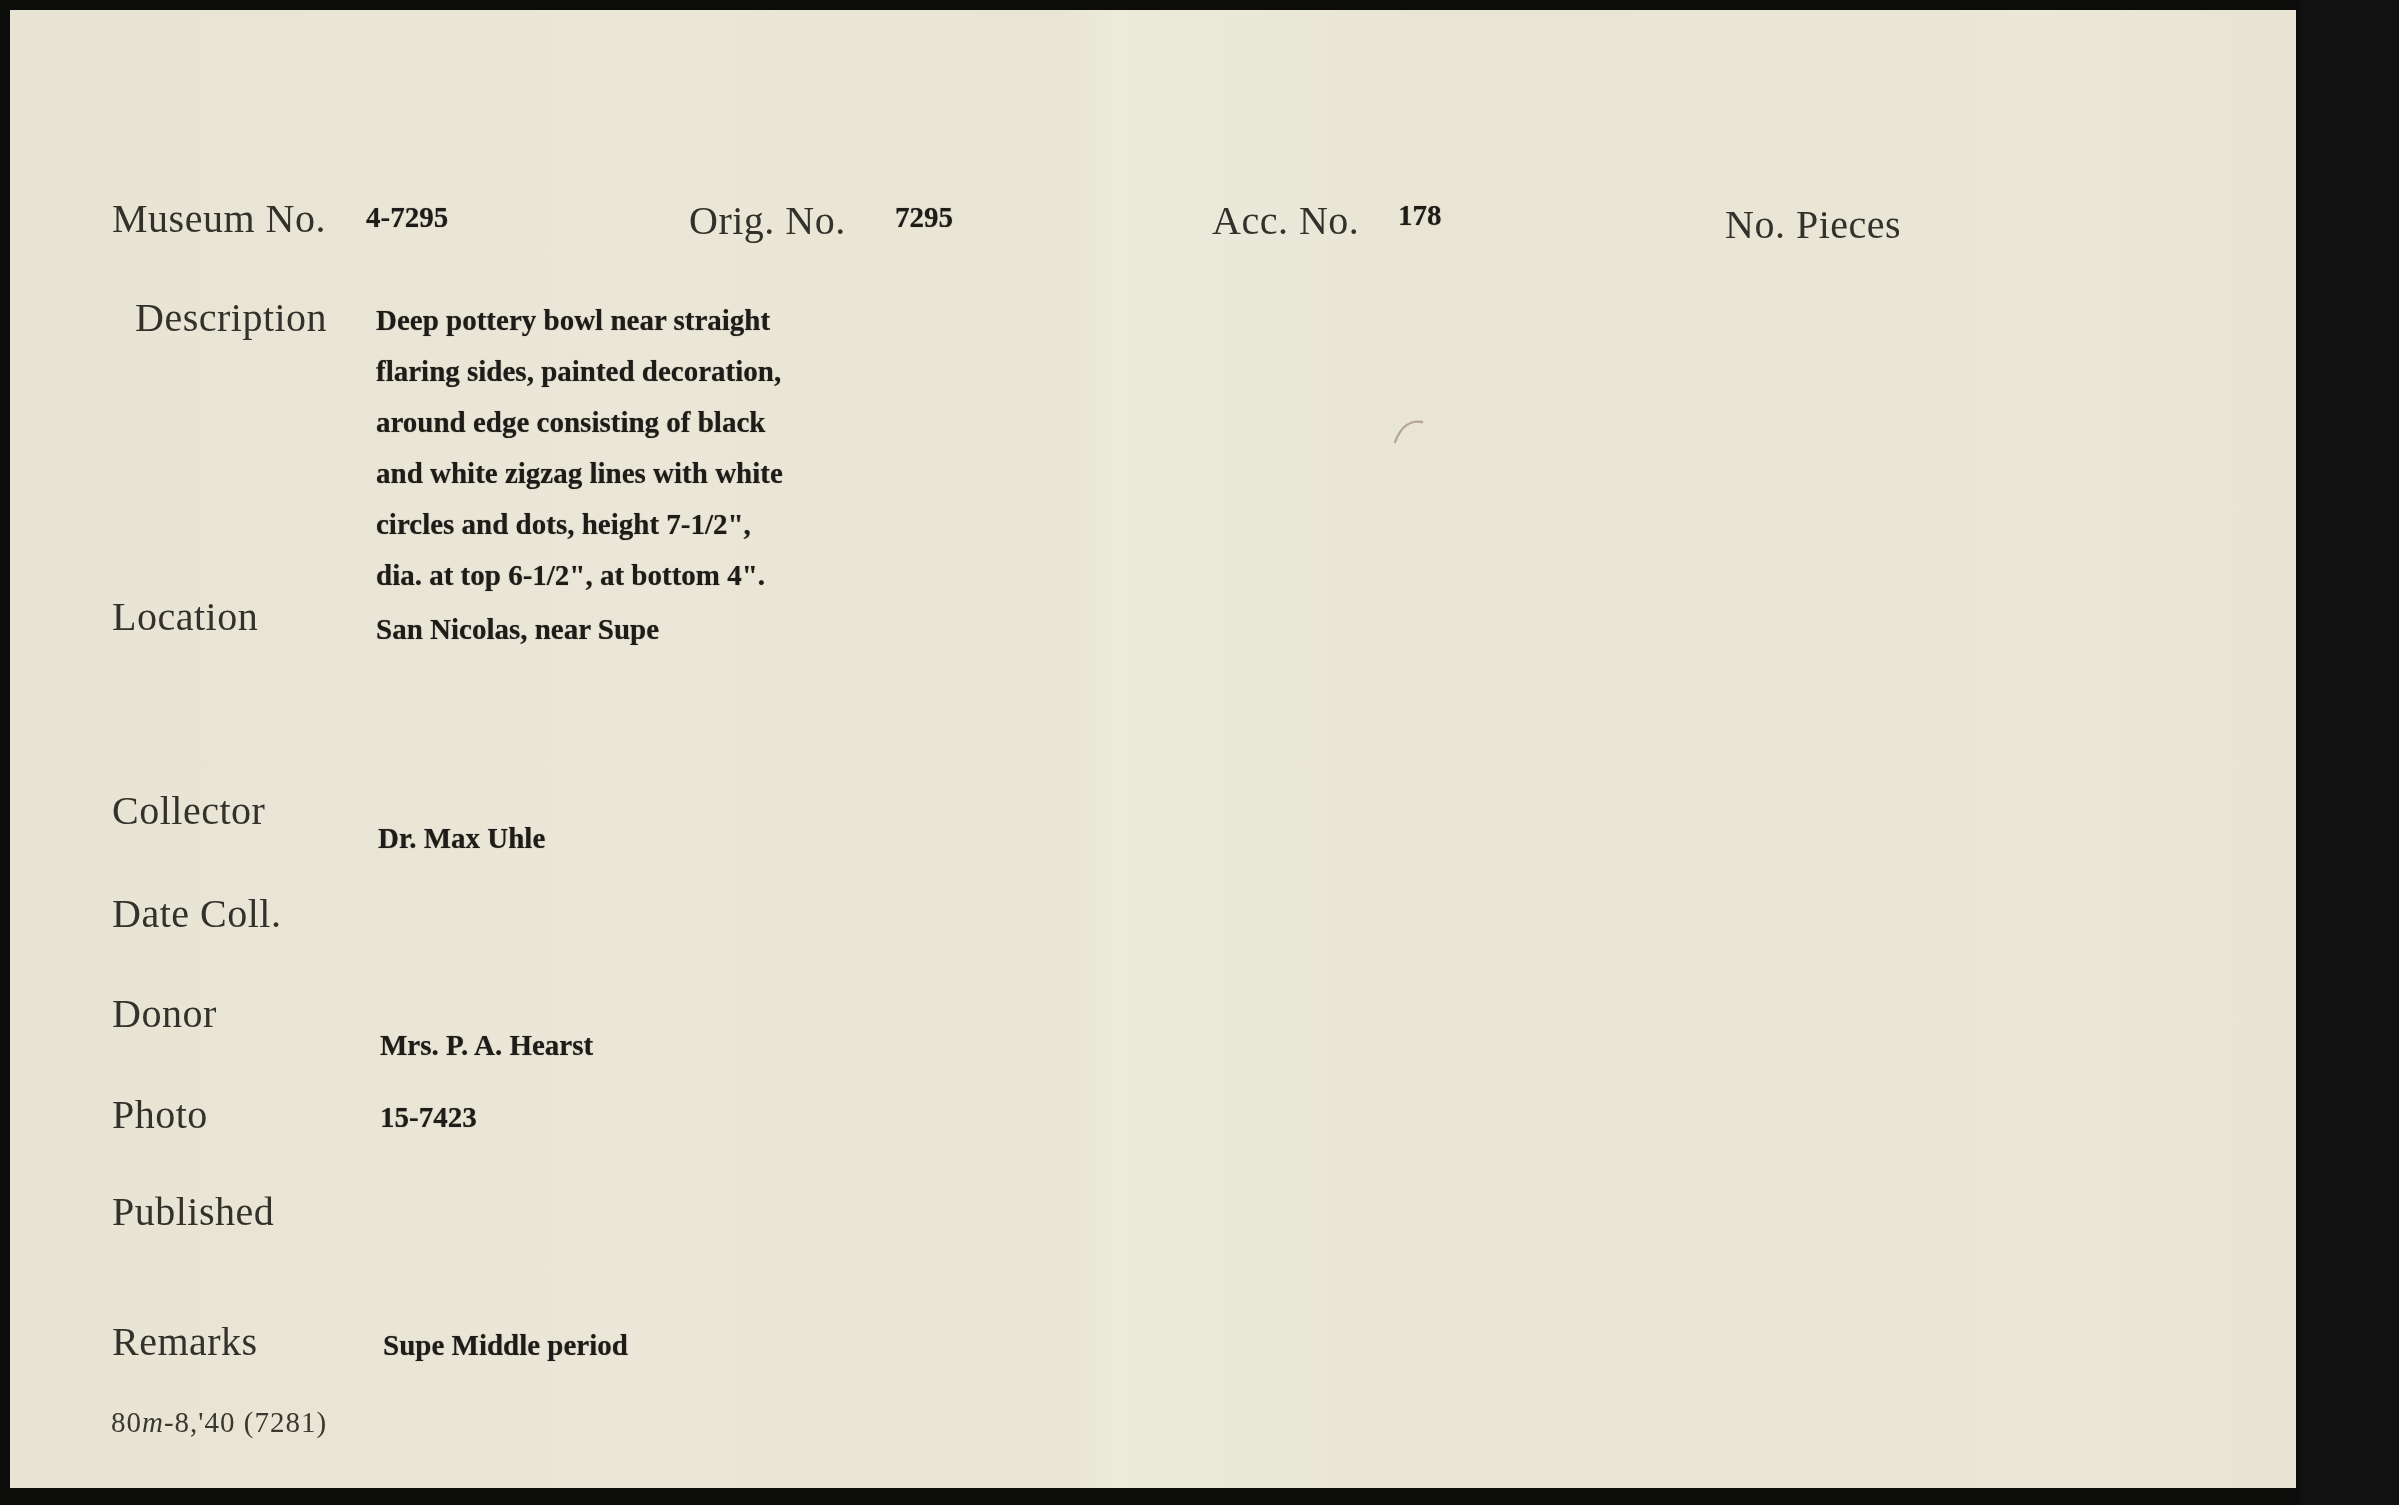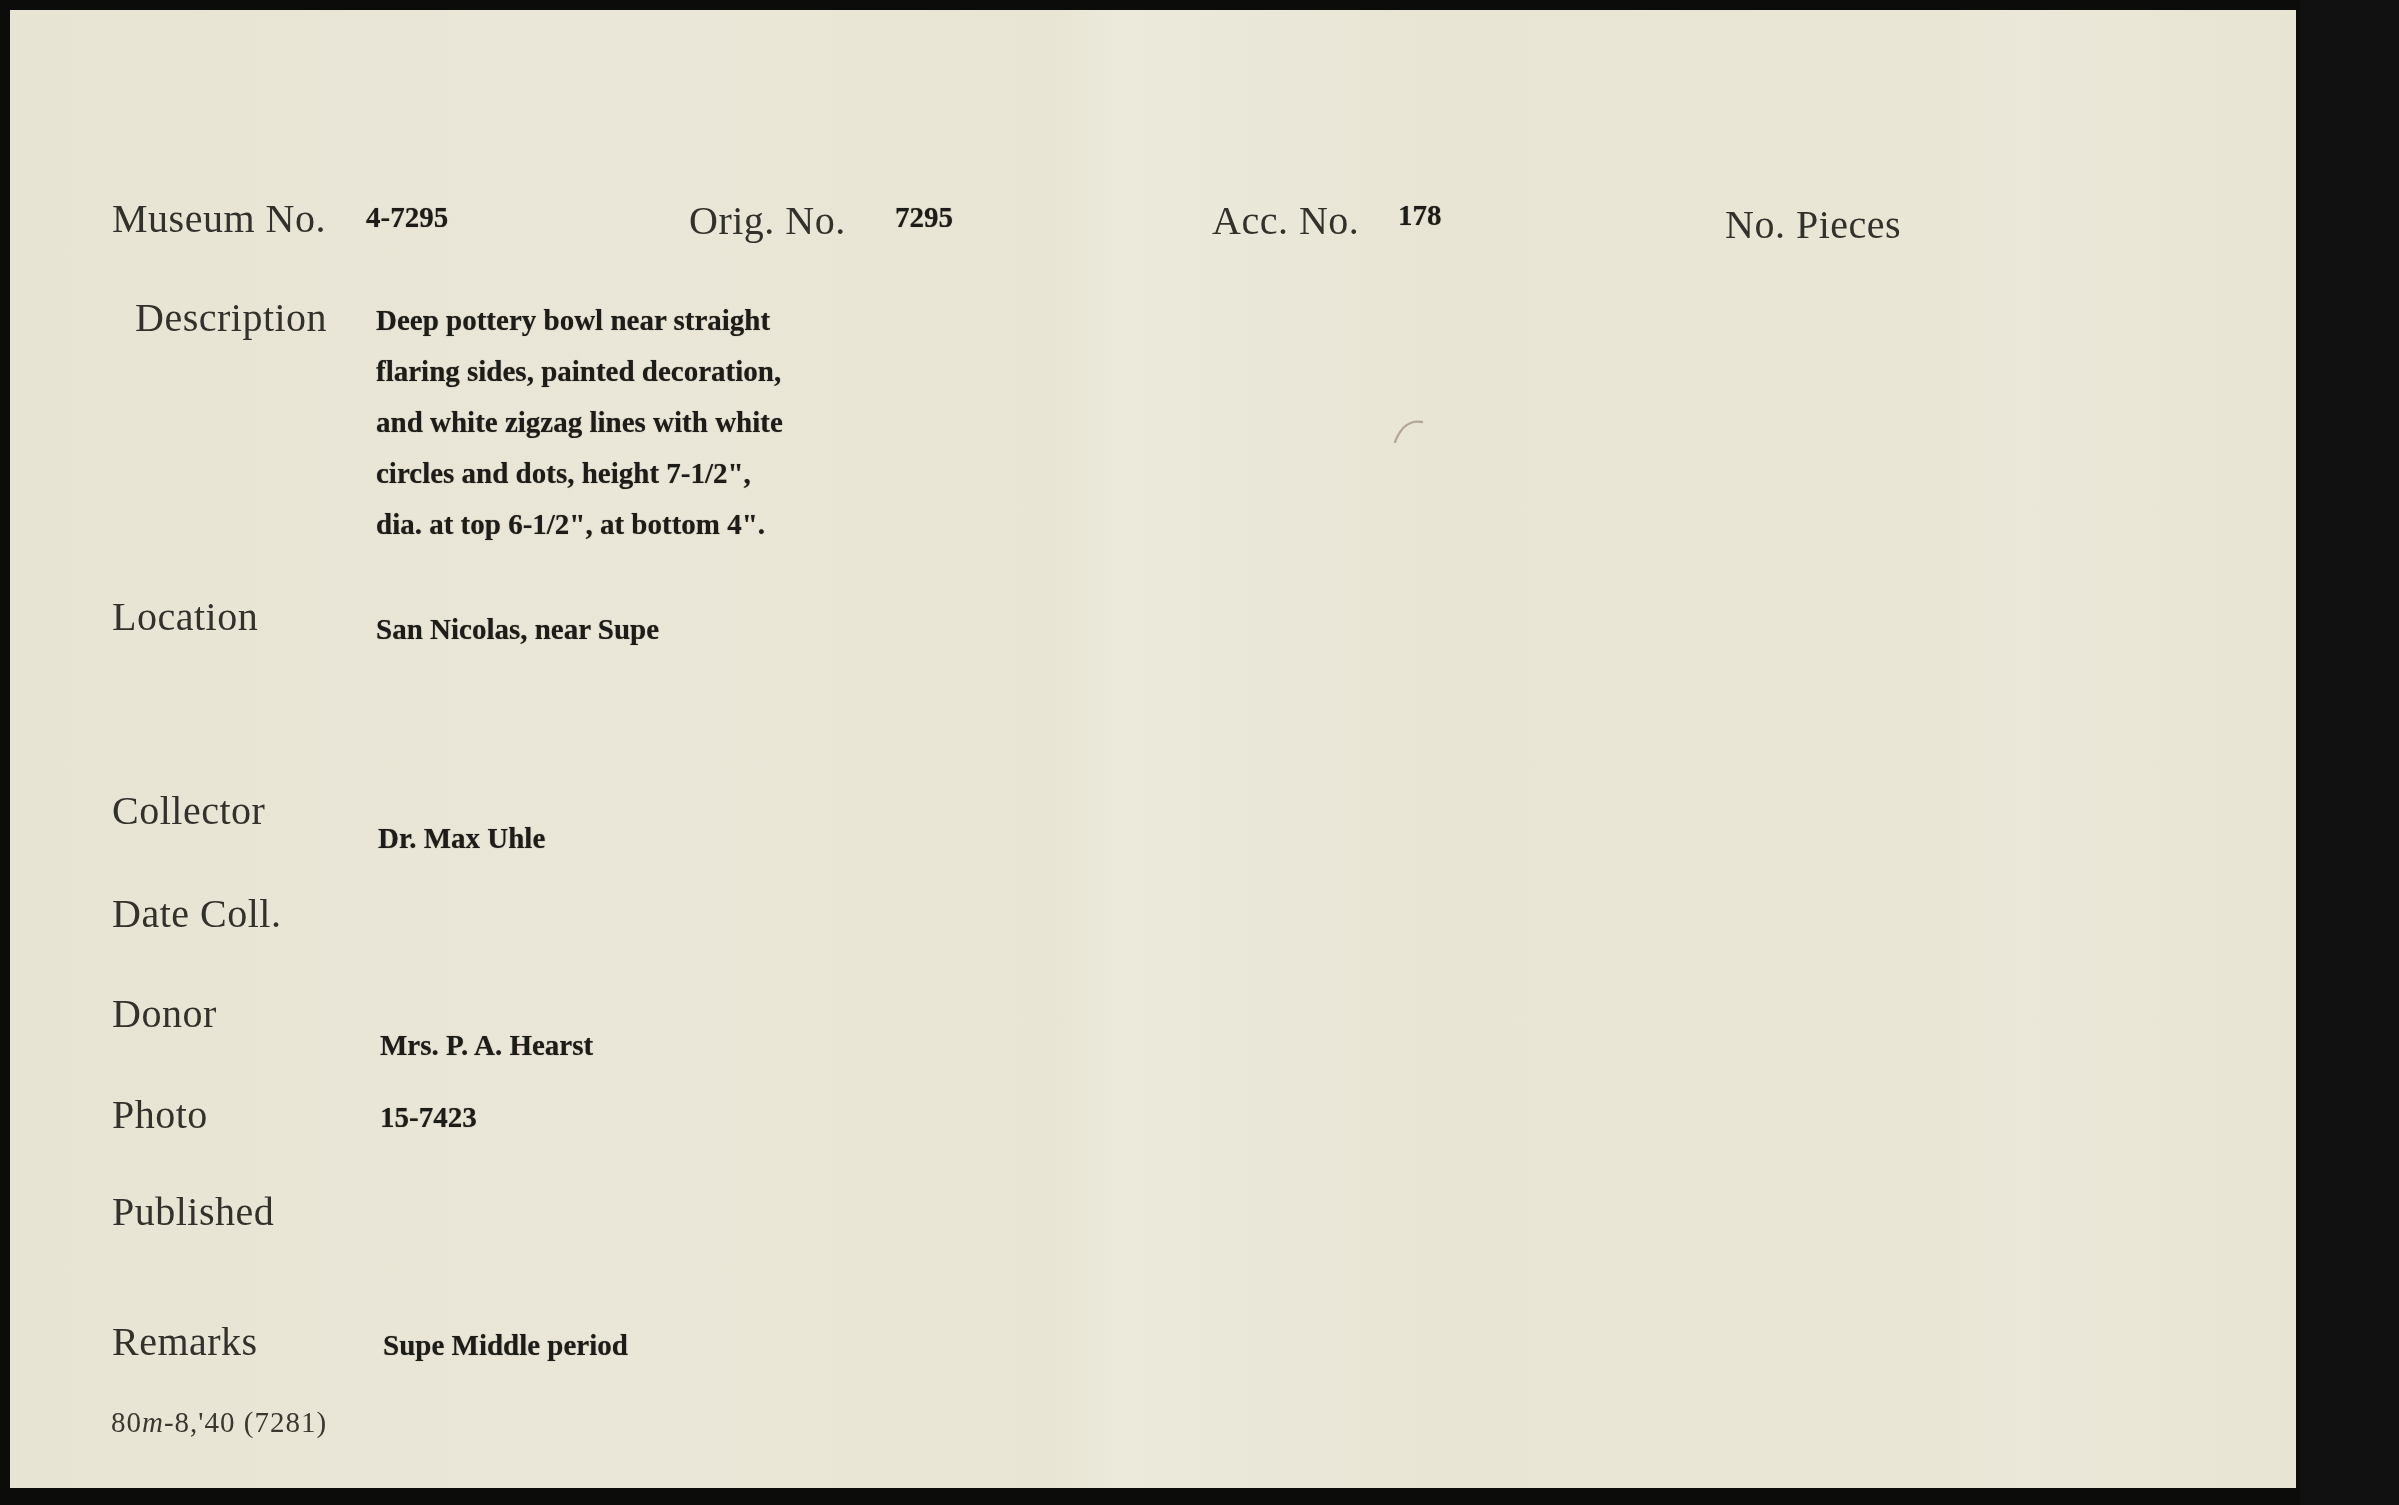--- a/index.html
+++ b/index.html
@@ -81,20 +81,21 @@
   <div class="lbl" style="left:1212px; top:199px;">Acc. No.</div>
   <div class="typed" style="left:1398px; top:191px;">178</div>
 
   <div class="lbl" style="left:1725px; top:203px;">No. Pieces</div>
   <div class="typed" style="left:1950px; top:197px;"></div>
 
   <div class="lbl" style="left:117px; top:296px;margin-left:18px;">Description</div>
   <div class="typed desc-lines" style="left:376px; top:295px;">
     <div>Deep pottery bowl near straight</div>
     <div>flaring sides, painted decoration,</div>
+    <div>around edge consisting of black</div>
     <div>and white zigzag lines with white</div>
     <div>circles and dots, height 7-1/2",</div>
     <div>dia. at top 6-1/2", at bottom 4".</div>
   </div>
 
   <svg class="pen-mark" viewBox="0 0 34 30">
     <path d="M4 26 C 10 10, 20 4, 31 6" stroke="#8d7468" stroke-width="2.4" fill="none" stroke-linecap="round"></path>
   </svg>
 
   <div class="lbl" style="left:112px; top:595px;">Location</div>

